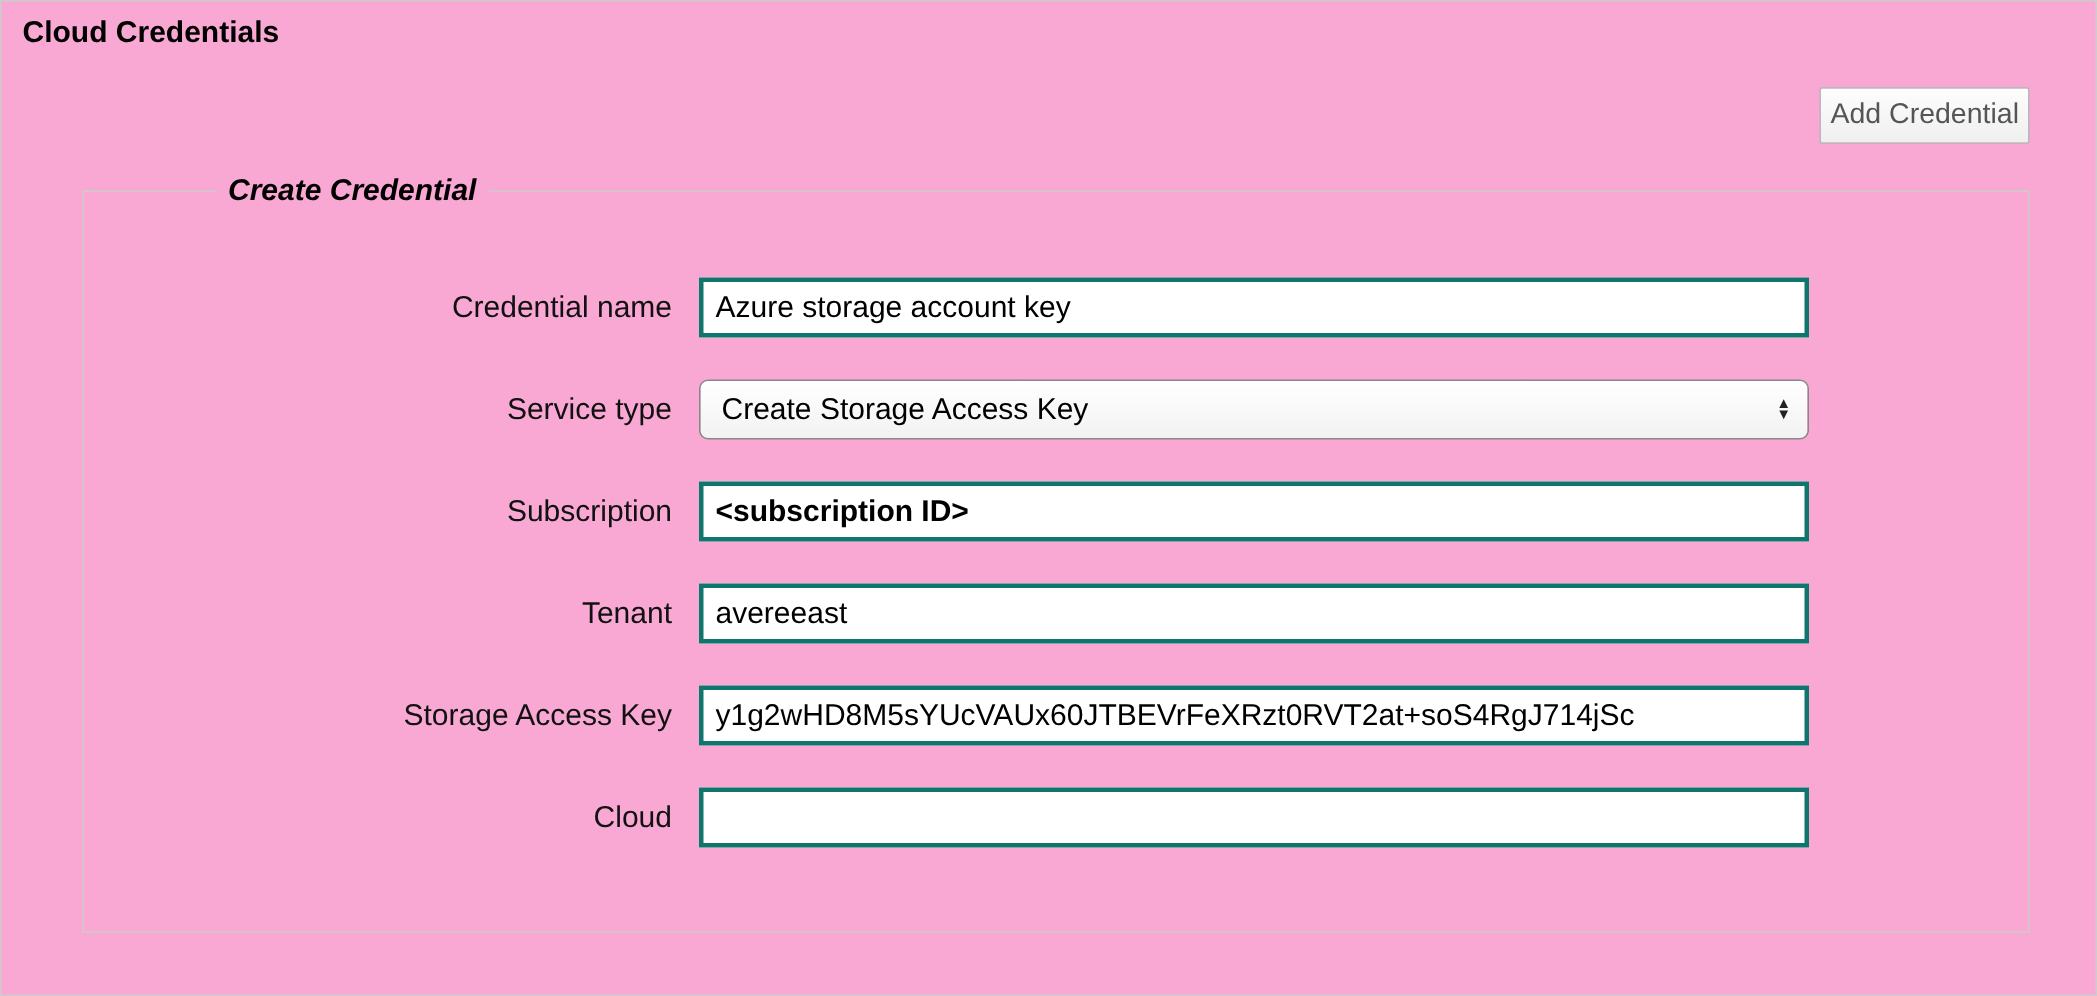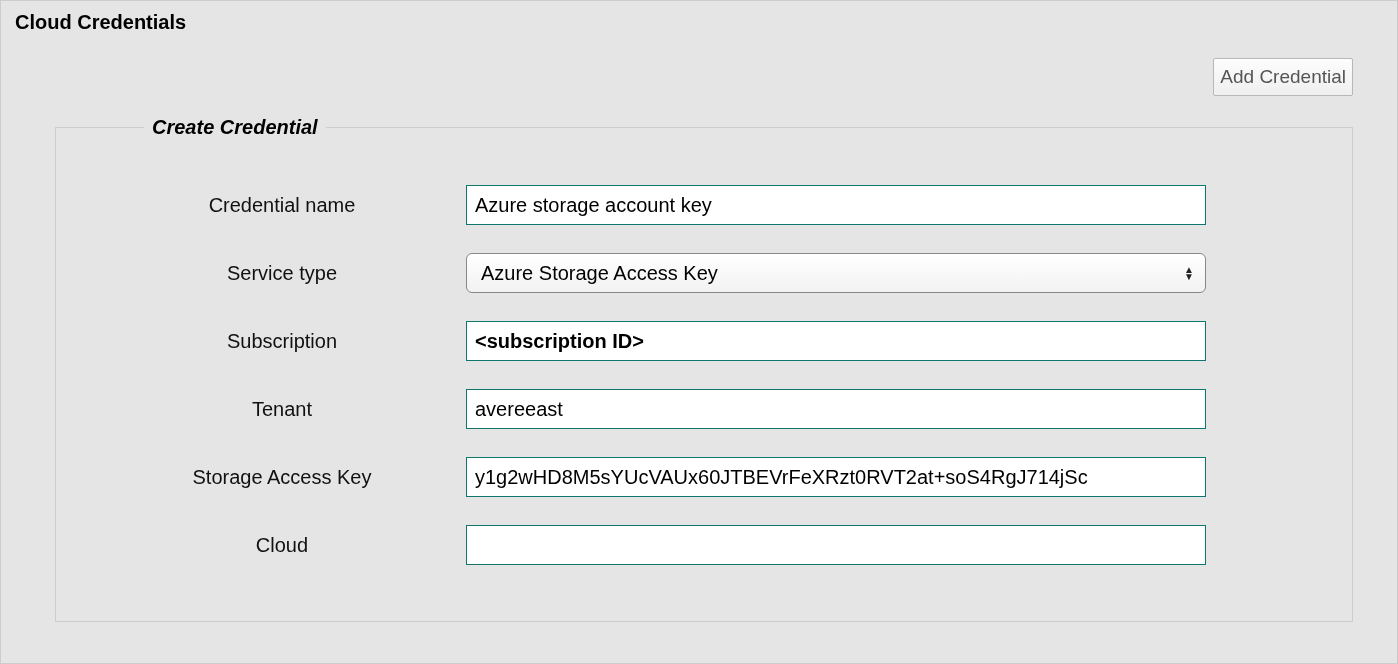--- a/index.html
+++ b/index.html
@@ -7,21 +7,21 @@
       font-family: Helvetica, Arial, sans-serif;
       background: #fff;
       width: 1398px;
       height: 664px;
     }
     .panel {
       border: 1px solid #ccc;
       width: 1398px;
       height: 664px;
       padding: 10px 14px;
-      background: #e5e5e5;
+      background: #f9a8d4;
     }
     .page-title {
       font-size: 20px;
       font-weight: bold;
       margin-bottom: 24px;
     }
     .top-actions {
       display: flex;
       justify-content: flex-end;
       margin-right: 30px;
@@ -53,33 +53,33 @@
       margin-left: 28px;
       font-style: italic;
     }
     .form-row {
       display: flex;
       align-items: center;
       margin-bottom: 28px;
     }
     .form-label {
       width: 350px;
-      text-align: center;
+      text-align: right;
       font-size: 20px;
       padding-right: 18px;
       color: #111;
     }
     .form-control-wrap {
       flex: 1;
       max-width: 740px;
     }
     input[type=text] {
       width: 100%;
       height: 40px;
-      border: 1px solid #0f766e;
+      border: 3px solid #0f766e;
       font-size: 20px;
       padding: 4px 8px;
       font-family: inherit;
     }
     .bold-input { font-weight: bold; }
     .select-wrap {
       position: relative;
       width: 100%;
       height: 40px;
     }
@@ -135,21 +135,21 @@
       <div class="form-control-wrap">
         <input type="text" value="Azure storage account key" style="">
       </div>
     </div>
 
     <div class="form-row">
       <div class="form-label">Service type</div>
       <div class="form-control-wrap">
         <div class="select-wrap">
           <div class="select-box">
-            <span>Azure Storage Access Key</span>
+            <span>Create Storage Access Key</span>
           </div>
           <div class="select-arrows">
             <span>▲</span>
             <span>▼</span>
           </div>
         </div>
       </div>
     </div>
 
     <div class="form-row">

